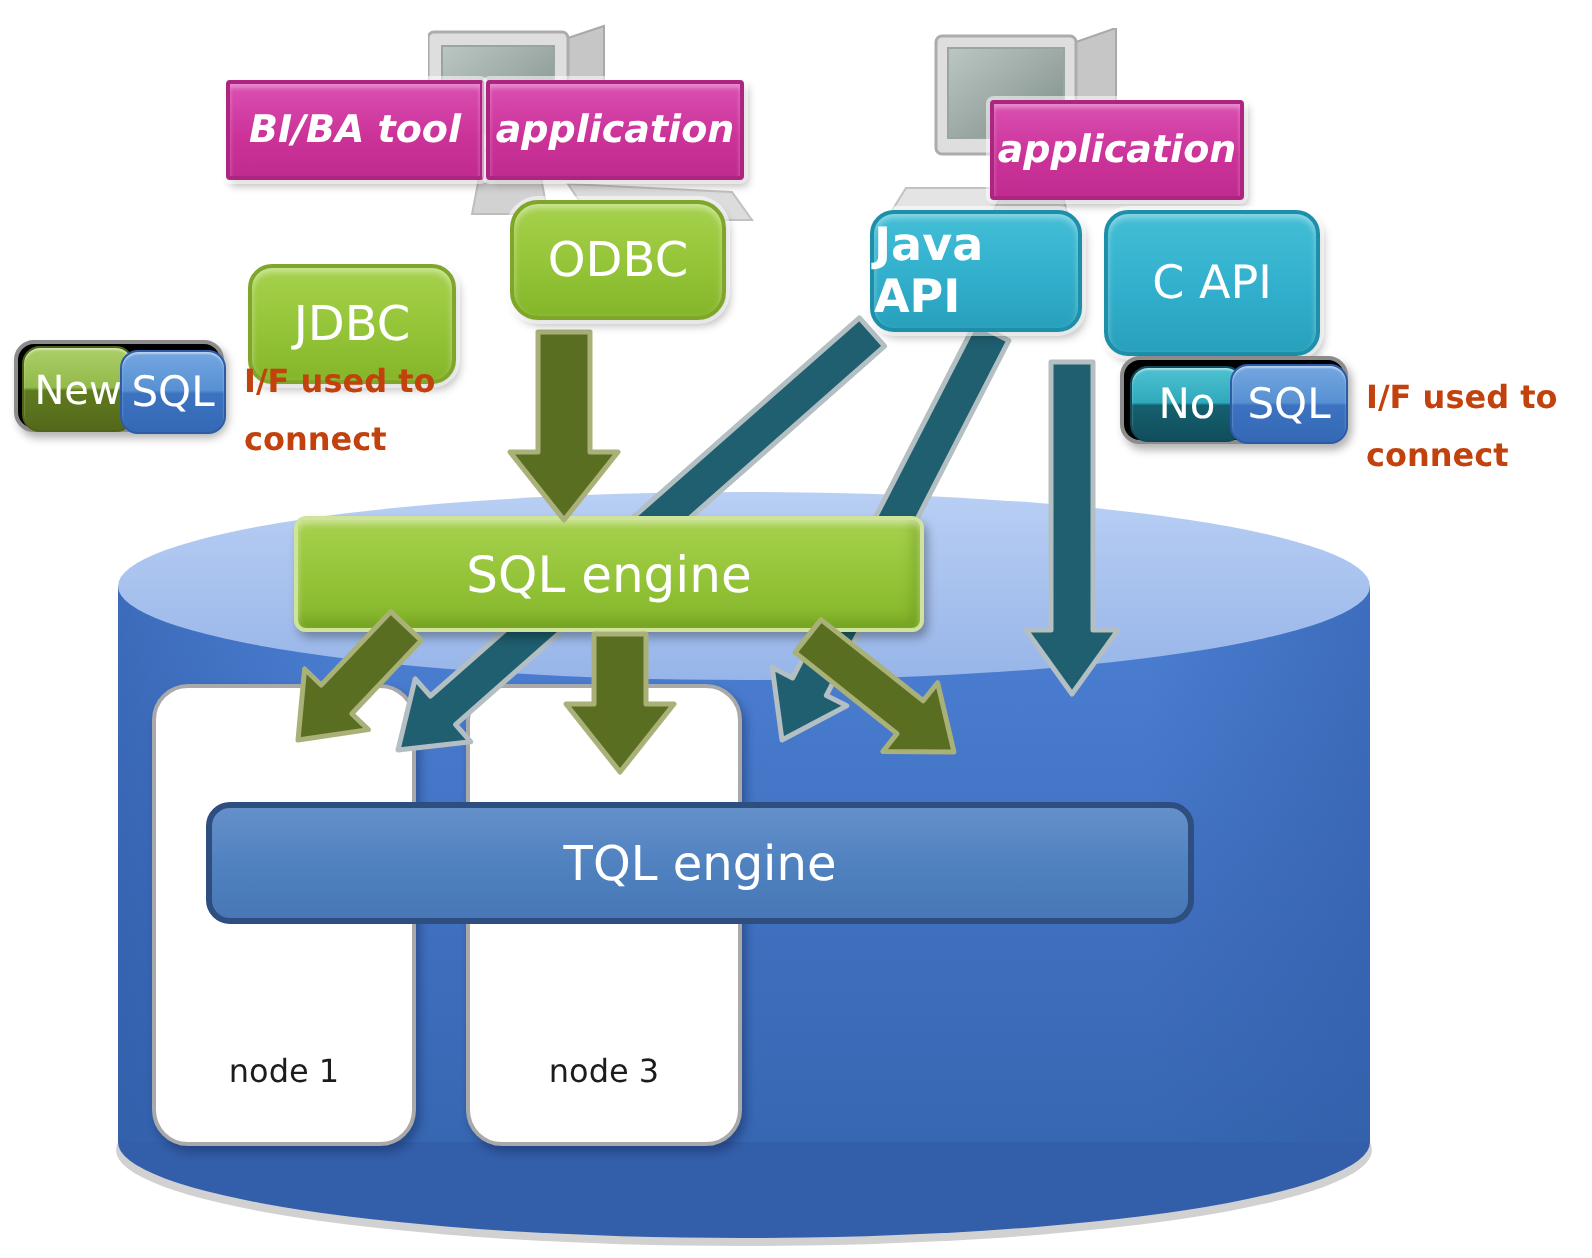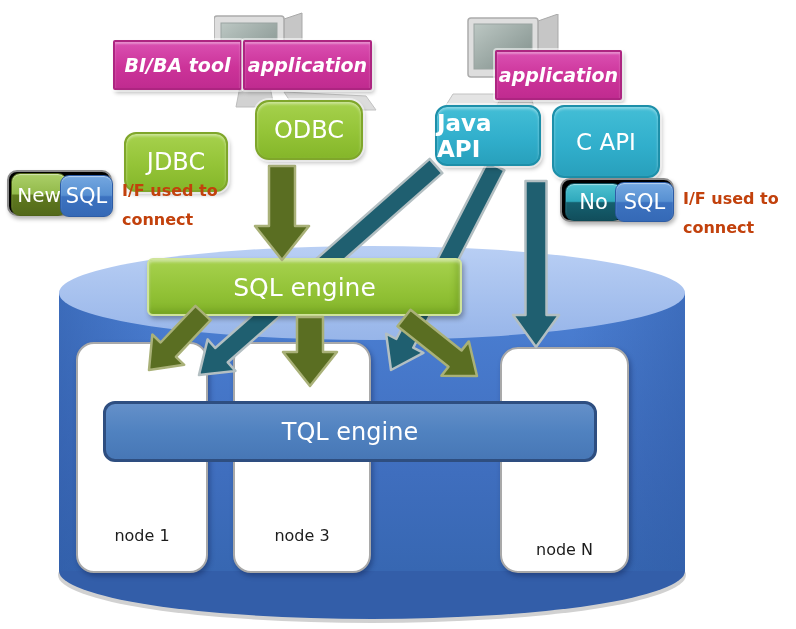--- a/index.html
+++ b/index.html
@@ -101,23 +101,20 @@
     <rect x="59" y="293" width="626" height="278" fill="url(#gBodyH)"></rect>
     <ellipse cx="372" cy="293" rx="313" ry="47" fill="url(#gTop)"></ellipse>
   </svg>
 
   <div class="abs nodebox" id="node-1" style="left:76px;top:342px;width:132px;height:231px;">
     <span class="nlabel">node 1</span>
   </div>
   <div class="abs nodebox" id="node-2" style="left:233px;top:342px;width:138px;height:231px;">
     <span class="nlabel">node 3</span>
   </div>
-  <div class="abs nodebox" id="node-N" style="left:500px;top:347px;width:129px;height:226px;">
-    <span class="nlabel">node N</span>
-  </div>
 
   <div class="abs" id="tql-engine">
     <span>TQL engine</span>
   </div>
 
   <svg class="layer" id="svg-under" style="z-index:3">
       <polygon points="429.7,158.9 215.2,348.0 207.6,339.4 199.0,375.0 235.4,370.9 227.8,362.3 442.3,173.1" fill="#1F5F70" stroke="#B3BFC2" stroke-width="2.5" stroke-linejoin="round"></polygon>
       <polygon points="487.6,161.7 396.3,339.0 386.1,333.7 391.0,370.0 423.4,352.9 413.2,347.7 504.4,170.3" fill="#1F5F70" stroke="#B3BFC2" stroke-width="2.5" stroke-linejoin="round"></polygon>
     </svg>
 

